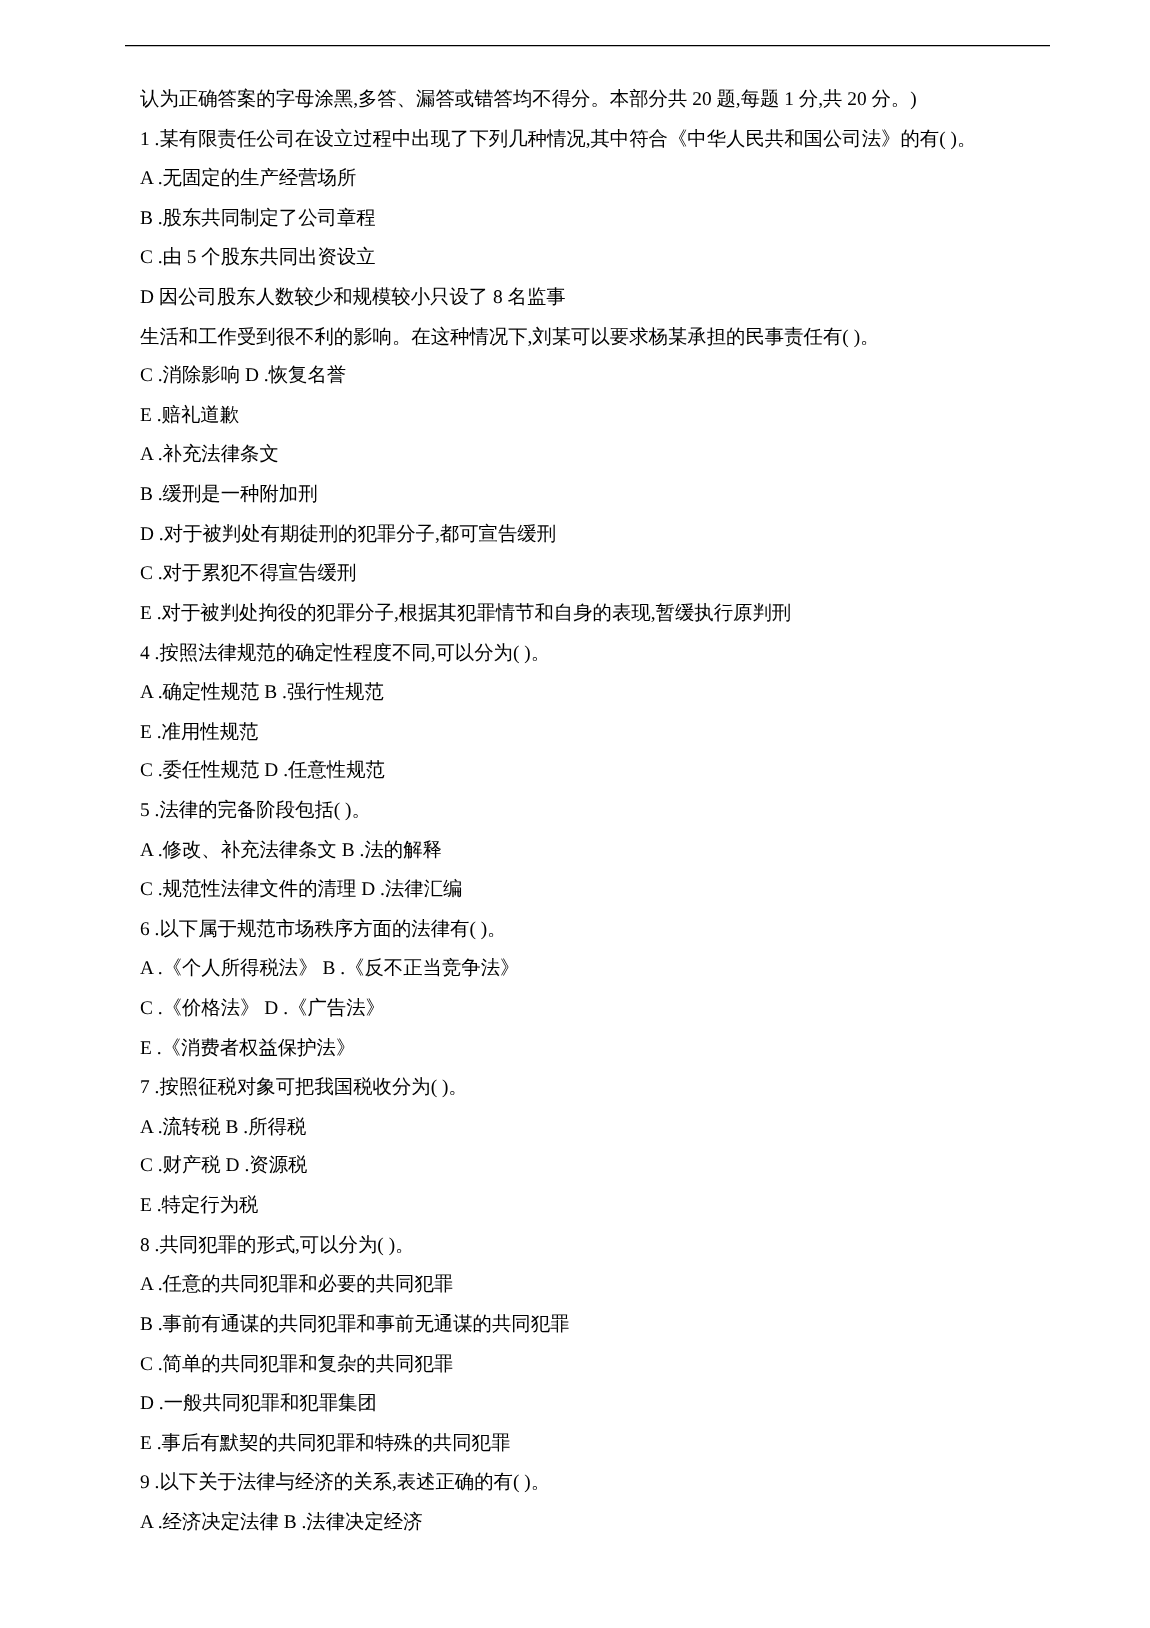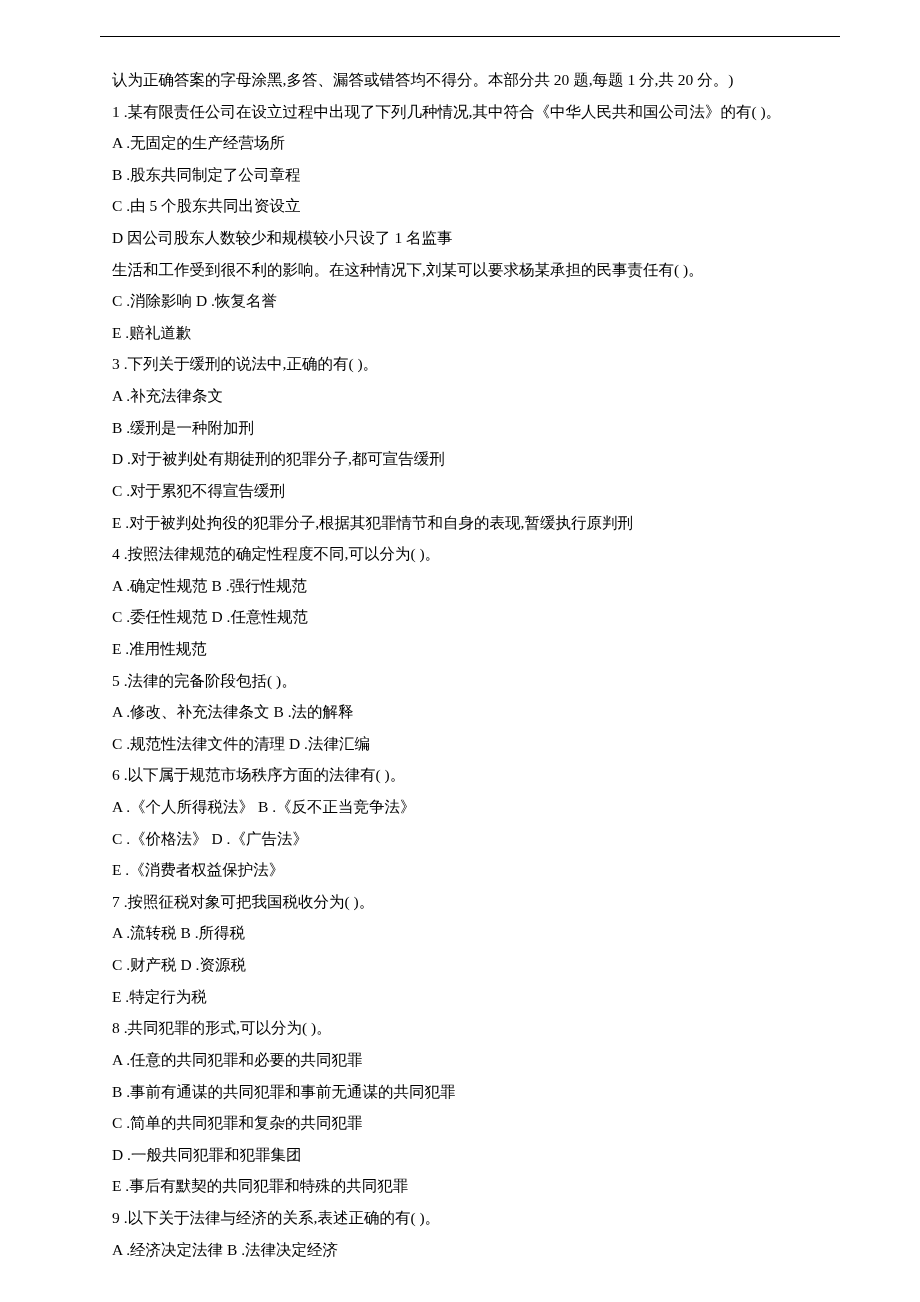--- a/index.html
+++ b/index.html
@@ -30,34 +30,33 @@
 <body>
 
 <div class="top-rule"></div>
 
 <div class="content">
   <p>认为正确答案的字母涂黑,多答、漏答或错答均不得分。本部分共 20 题,每题 1 分,共 20 分。)</p>
   <p>1 .某有限责任公司在设立过程中出现了下列几种情况,其中符合《中华人民共和国公司法》的有( )。</p>
   <p>A .无固定的生产经营场所</p>
   <p>B .股东共同制定了公司章程</p>
   <p>C .由 5 个股东共同出资设立</p>
-  <p>D 因公司股东人数较少和规模较小只设了 1 名监事</p>
+  <p>D 因公司股东人数较少和规模较小只设了 8 名监事</p>
   <p>生活和工作受到很不利的影响。在这种情况下,刘某可以要求杨某承担的民事责任有( )。</p>
   <p>C .消除影响 D .恢复名誉</p>
   <p>E .赔礼道歉</p>
-  <p>3 .下列关于缓刑的说法中,正确的有( )。</p>
   <p>A .补充法律条文</p>
   <p>B .缓刑是一种附加刑</p>
   <p>D .对于被判处有期徒刑的犯罪分子,都可宣告缓刑</p>
   <p>C .对于累犯不得宣告缓刑</p>
   <p>E .对于被判处拘役的犯罪分子,根据其犯罪情节和自身的表现,暂缓执行原判刑</p>
   <p>4 .按照法律规范的确定性程度不同,可以分为( )。</p>
   <p>A .确定性规范 B .强行性规范</p>
+  <p>E .准用性规范</p>
   <p>C .委任性规范 D .任意性规范</p>
-  <p>E .准用性规范</p>
   <p>5 .法律的完备阶段包括( )。</p>
   <p>A .修改、补充法律条文 B .法的解释</p>
   <p>C .规范性法律文件的清理 D .法律汇编</p>
   <p>6 .以下属于规范市场秩序方面的法律有( )。</p>
   <p>A .《个人所得税法》 B .《反不正当竞争法》</p>
   <p>C .《价格法》 D .《广告法》</p>
   <p>E .《消费者权益保护法》</p>
   <p>7 .按照征税对象可把我国税收分为( )。</p>
   <p>A .流转税 B .所得税</p>
   <p>C .财产税 D .资源税</p>

